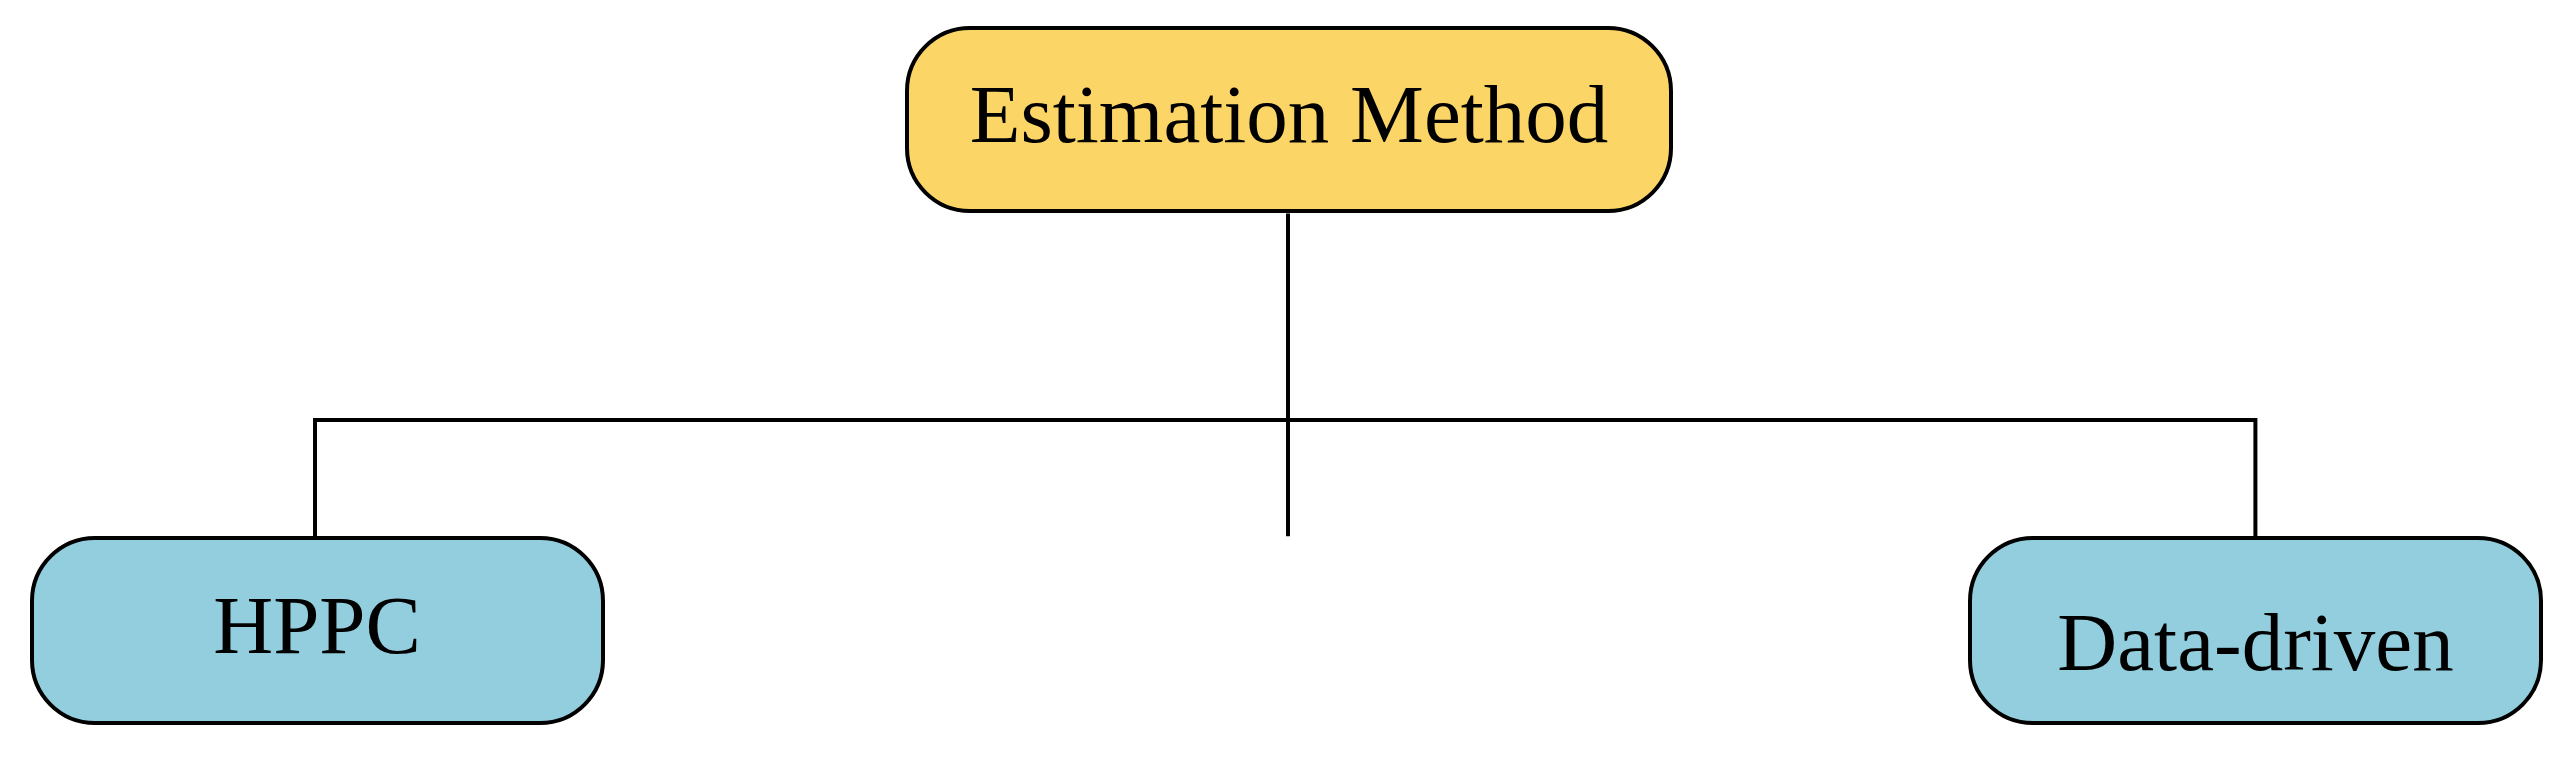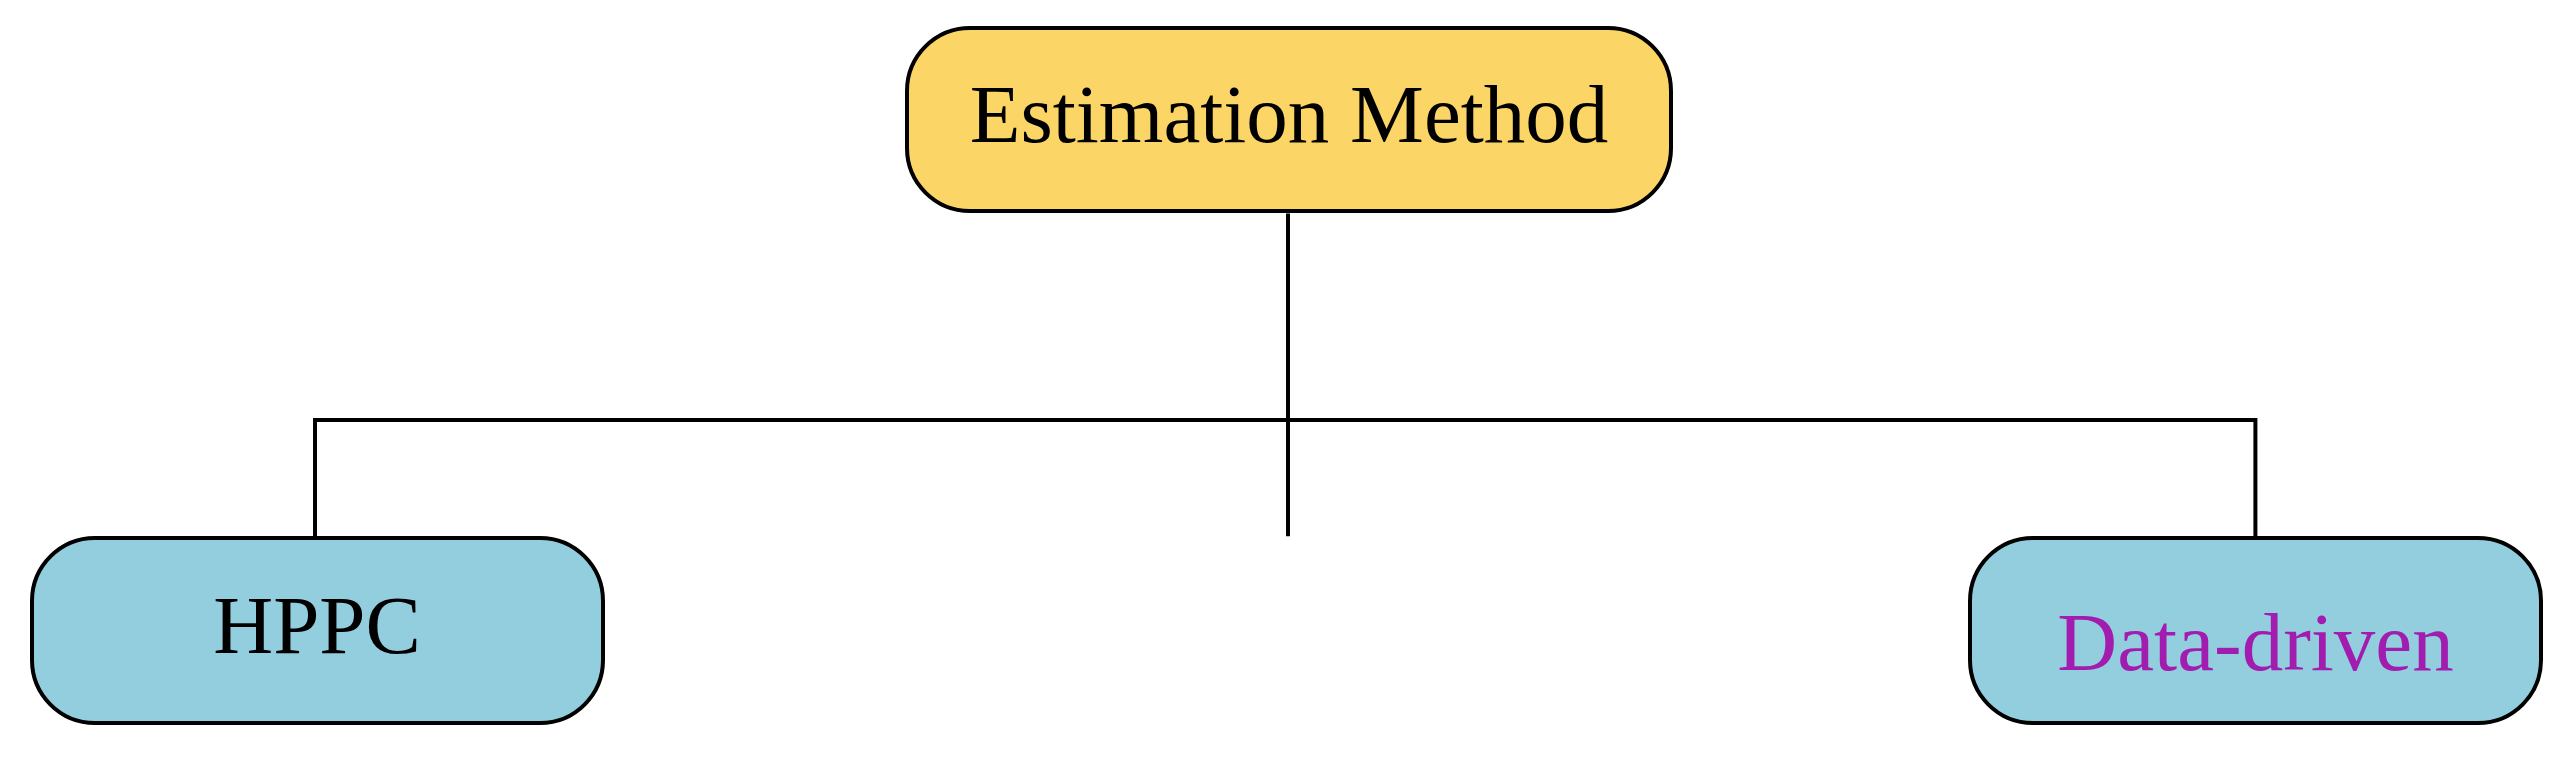--- a/index.html
+++ b/index.html
@@ -76,17 +76,17 @@
   <div class="node node-root" style="background-color: rgb(252, 213, 103); border-color: rgb(0, 0, 0);">
     <span class="label" style="color: rgb(0, 0, 0);">Estimation Method</span>
   </div>
 
   <div class="node node-child-1" style="background-color: rgb(146, 206, 221); border-color: rgb(0, 0, 0);">
     <span class="label" style="color: rgb(0, 0, 0);">HPPC</span>
   </div>
 
 
   <div class="node node-child-3" style="background-color: rgb(146, 206, 221); border-color: rgb(0, 0, 0);">
-    <span class="label" style="color: #a21caf; margin-top: 33px;">Data-driven</span>
+    <span class="label" style="color: #000000; margin-top: 33px;">Data-driven</span>
   </div>
 
 </div>
 
 
 </body></html>

